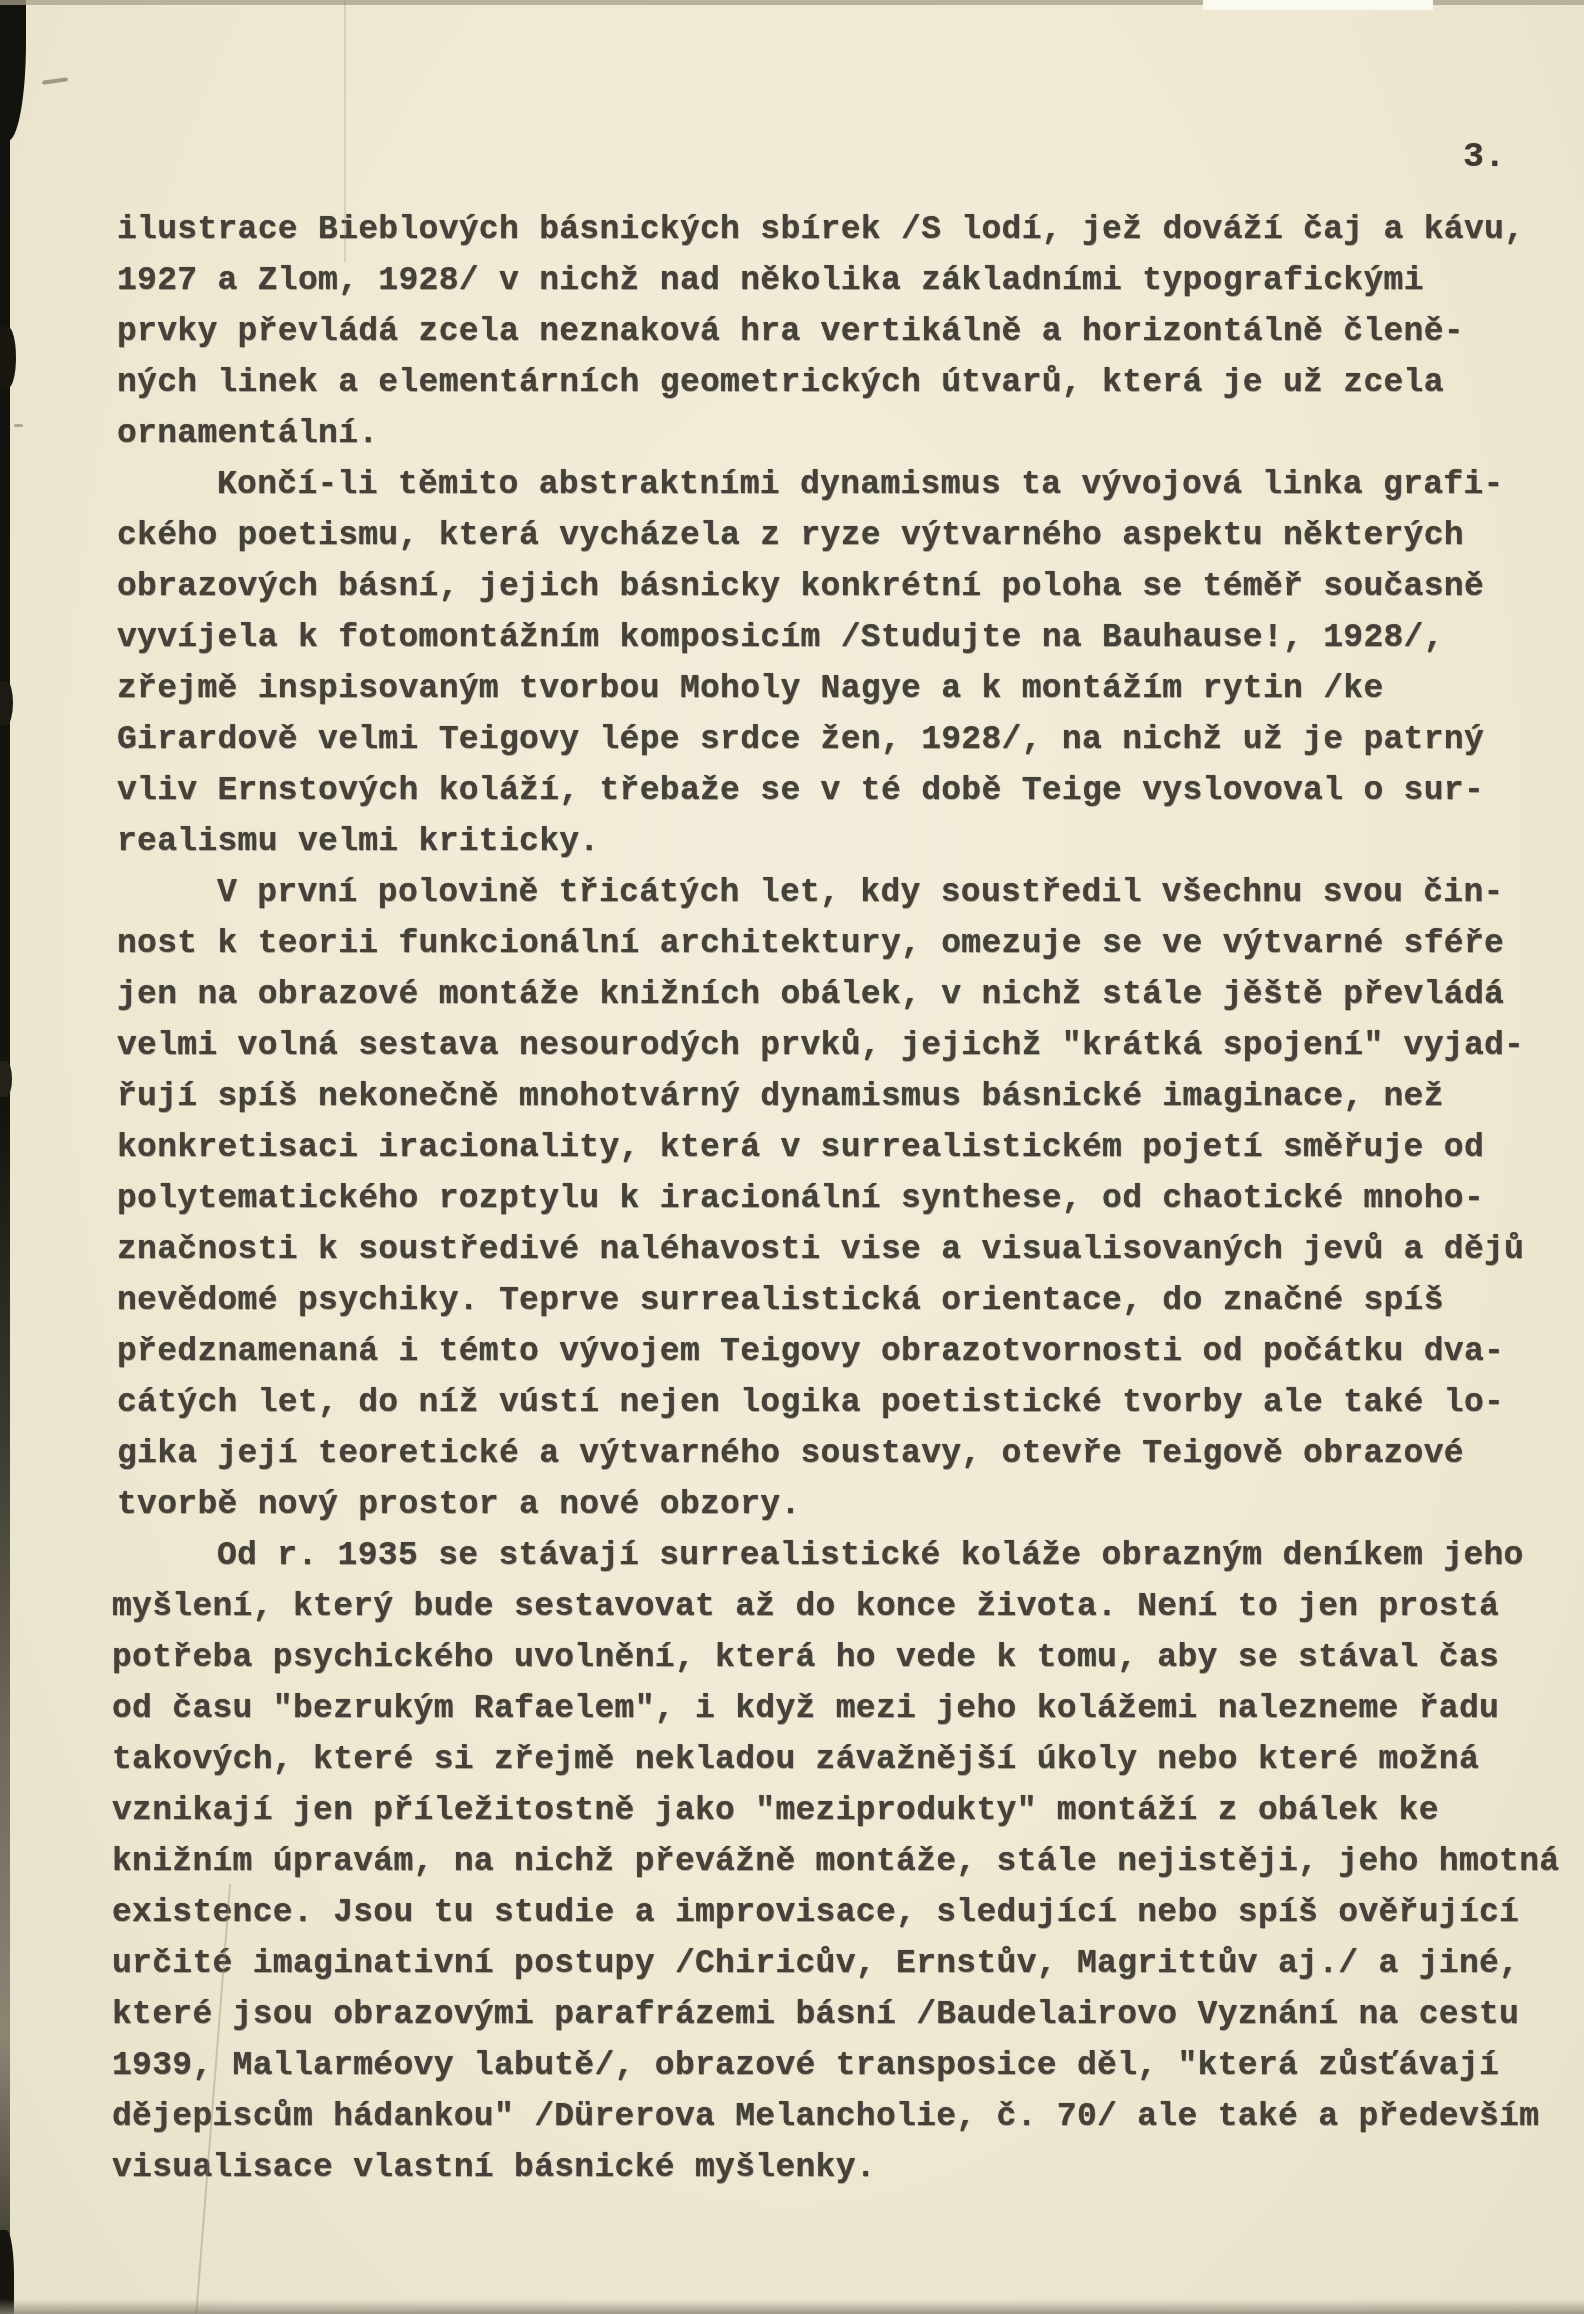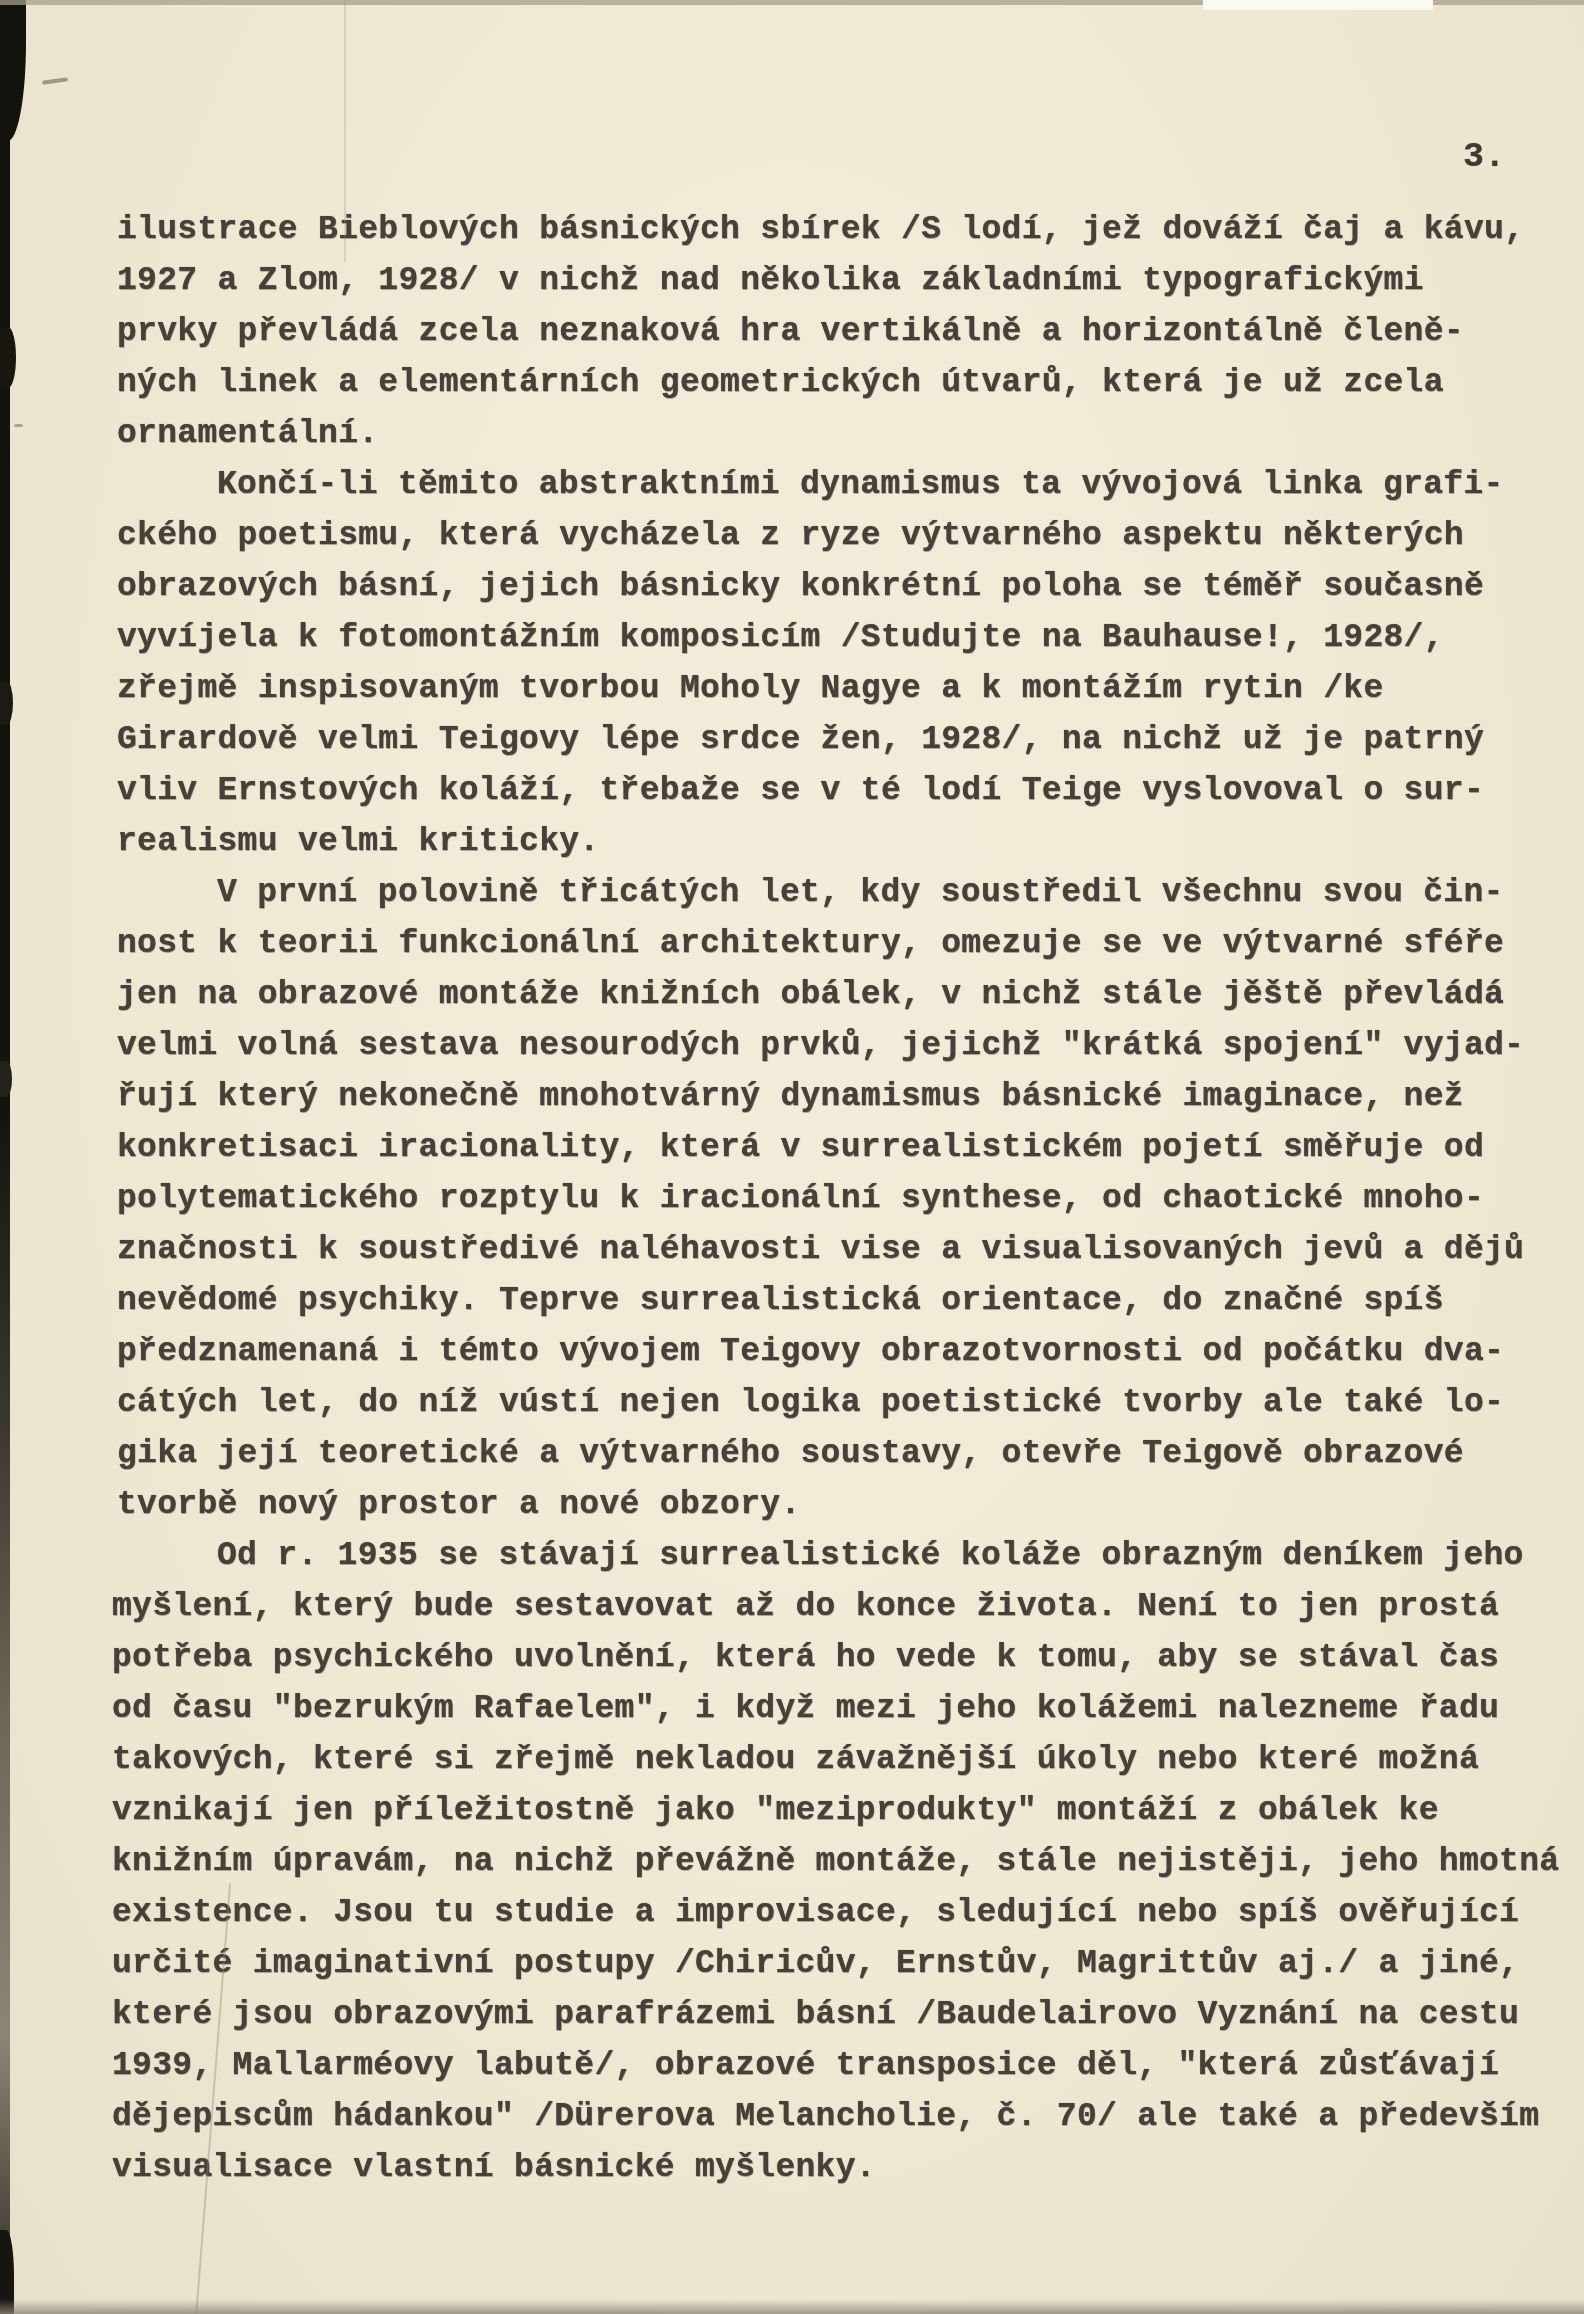--- a/index.html
+++ b/index.html
@@ -110,27 +110,27 @@
       <div class="line"><span>1927 a </span><span class="u">Zlom,</span><span> 1928/ v nichž nad několika základními typografickými</span></div>
       <div class="line"><span>prvky převládá zcela neznaková hra vertikálně a horizontálně členě-</span></div>
       <div class="line"><span>ných linek a elementárních geometrických útvarů, která je už zcela</span></div>
       <div class="line"><span>ornamentální.</span></div>
       <div class="line indent"><span>Končí-li těmito abstraktními dynamismus ta vývojová linka grafi-</span></div>
       <div class="line"><span>ckého poetismu, která vycházela z ryze výtvarného aspektu některých</span></div>
       <div class="line"><span>obrazových básní, jejich básnicky konkrétní poloha se téměř současně</span></div>
       <div class="line"><span>vyvíjela k fotomontážním komposicím /</span><span class="u">Studujte na Bauhause!</span><span>, 1928/,</span></div>
       <div class="line"><span>zřejmě inspisovaným tvorbou Moholy Nagye a k montážím rytin /ke</span></div>
       <div class="line"><span>Girardově velmi </span><span class="u">Teigovy lépe srdce žen</span><span>, 1928/, na nichž už je patrný</span></div>
-      <div class="line"><span>vliv Ernstových koláží, třebaže se v té lodí Teige vyslovoval o sur-</span></div>
+      <div class="line"><span>vliv Ernstových koláží, třebaže se v té době Teige vyslovoval o sur-</span></div>
       <div class="line"><span>realismu velmi kriticky.</span></div>
       <div class="line indent"><span>V první polovině třicátých let, kdy soustředil všechnu svou čin-</span></div>
       <div class="line"><span>nost k teorii funkcionální architektury, omezuje se ve výtvarné sféře</span></div>
       <div class="line"><span>jen na obrazové montáže knižních obálek, v nichž stále jěště převládá</span></div>
       <div class="line"><span>velmi volná sestava nesourodých prvků, jejichž "krátká spojení" vyjad-</span></div>
-      <div class="line"><span>řují který nekonečně mnohotvárný dynamismus básnické imaginace, než</span></div>
+      <div class="line"><span>řují spíš nekonečně mnohotvárný dynamismus básnické imaginace, než</span></div>
       <div class="line"><span>konkretisaci iracionality, která v surrealistickém pojetí směřuje od</span></div>
       <div class="line"><span>polytematického rozptylu k iracionální synthese, od chaotické mnoho-</span></div>
       <div class="line"><span>značnosti k soustředivé naléhavosti vise a visualisovaných jevů a dějů</span></div>
       <div class="line"><span>nevědomé psychiky. Teprve surrealistická orientace, do značné spíš</span></div>
       <div class="line"><span>předznamenaná i témto vývojem Teigovy obrazotvornosti od počátku dva-</span></div>
       <div class="line"><span>cátých let, do níž vústí nejen logika poetistické tvorby ale také lo-</span></div>
       <div class="line"><span>gika její teoretické a výtvarného soustavy, otevře Teigově obrazové</span></div>
       <div class="line"><span>tvorbě nový prostor a nové obzory.</span></div>
       <div class="line indent"><span>Od r. 1935 se stávají surrealistické koláže obrazným deníkem jeho</span></div>
       <div class="line"><span>myšlení, který bude sestavovat až do konce života. Není to jen prostá</span></div>

